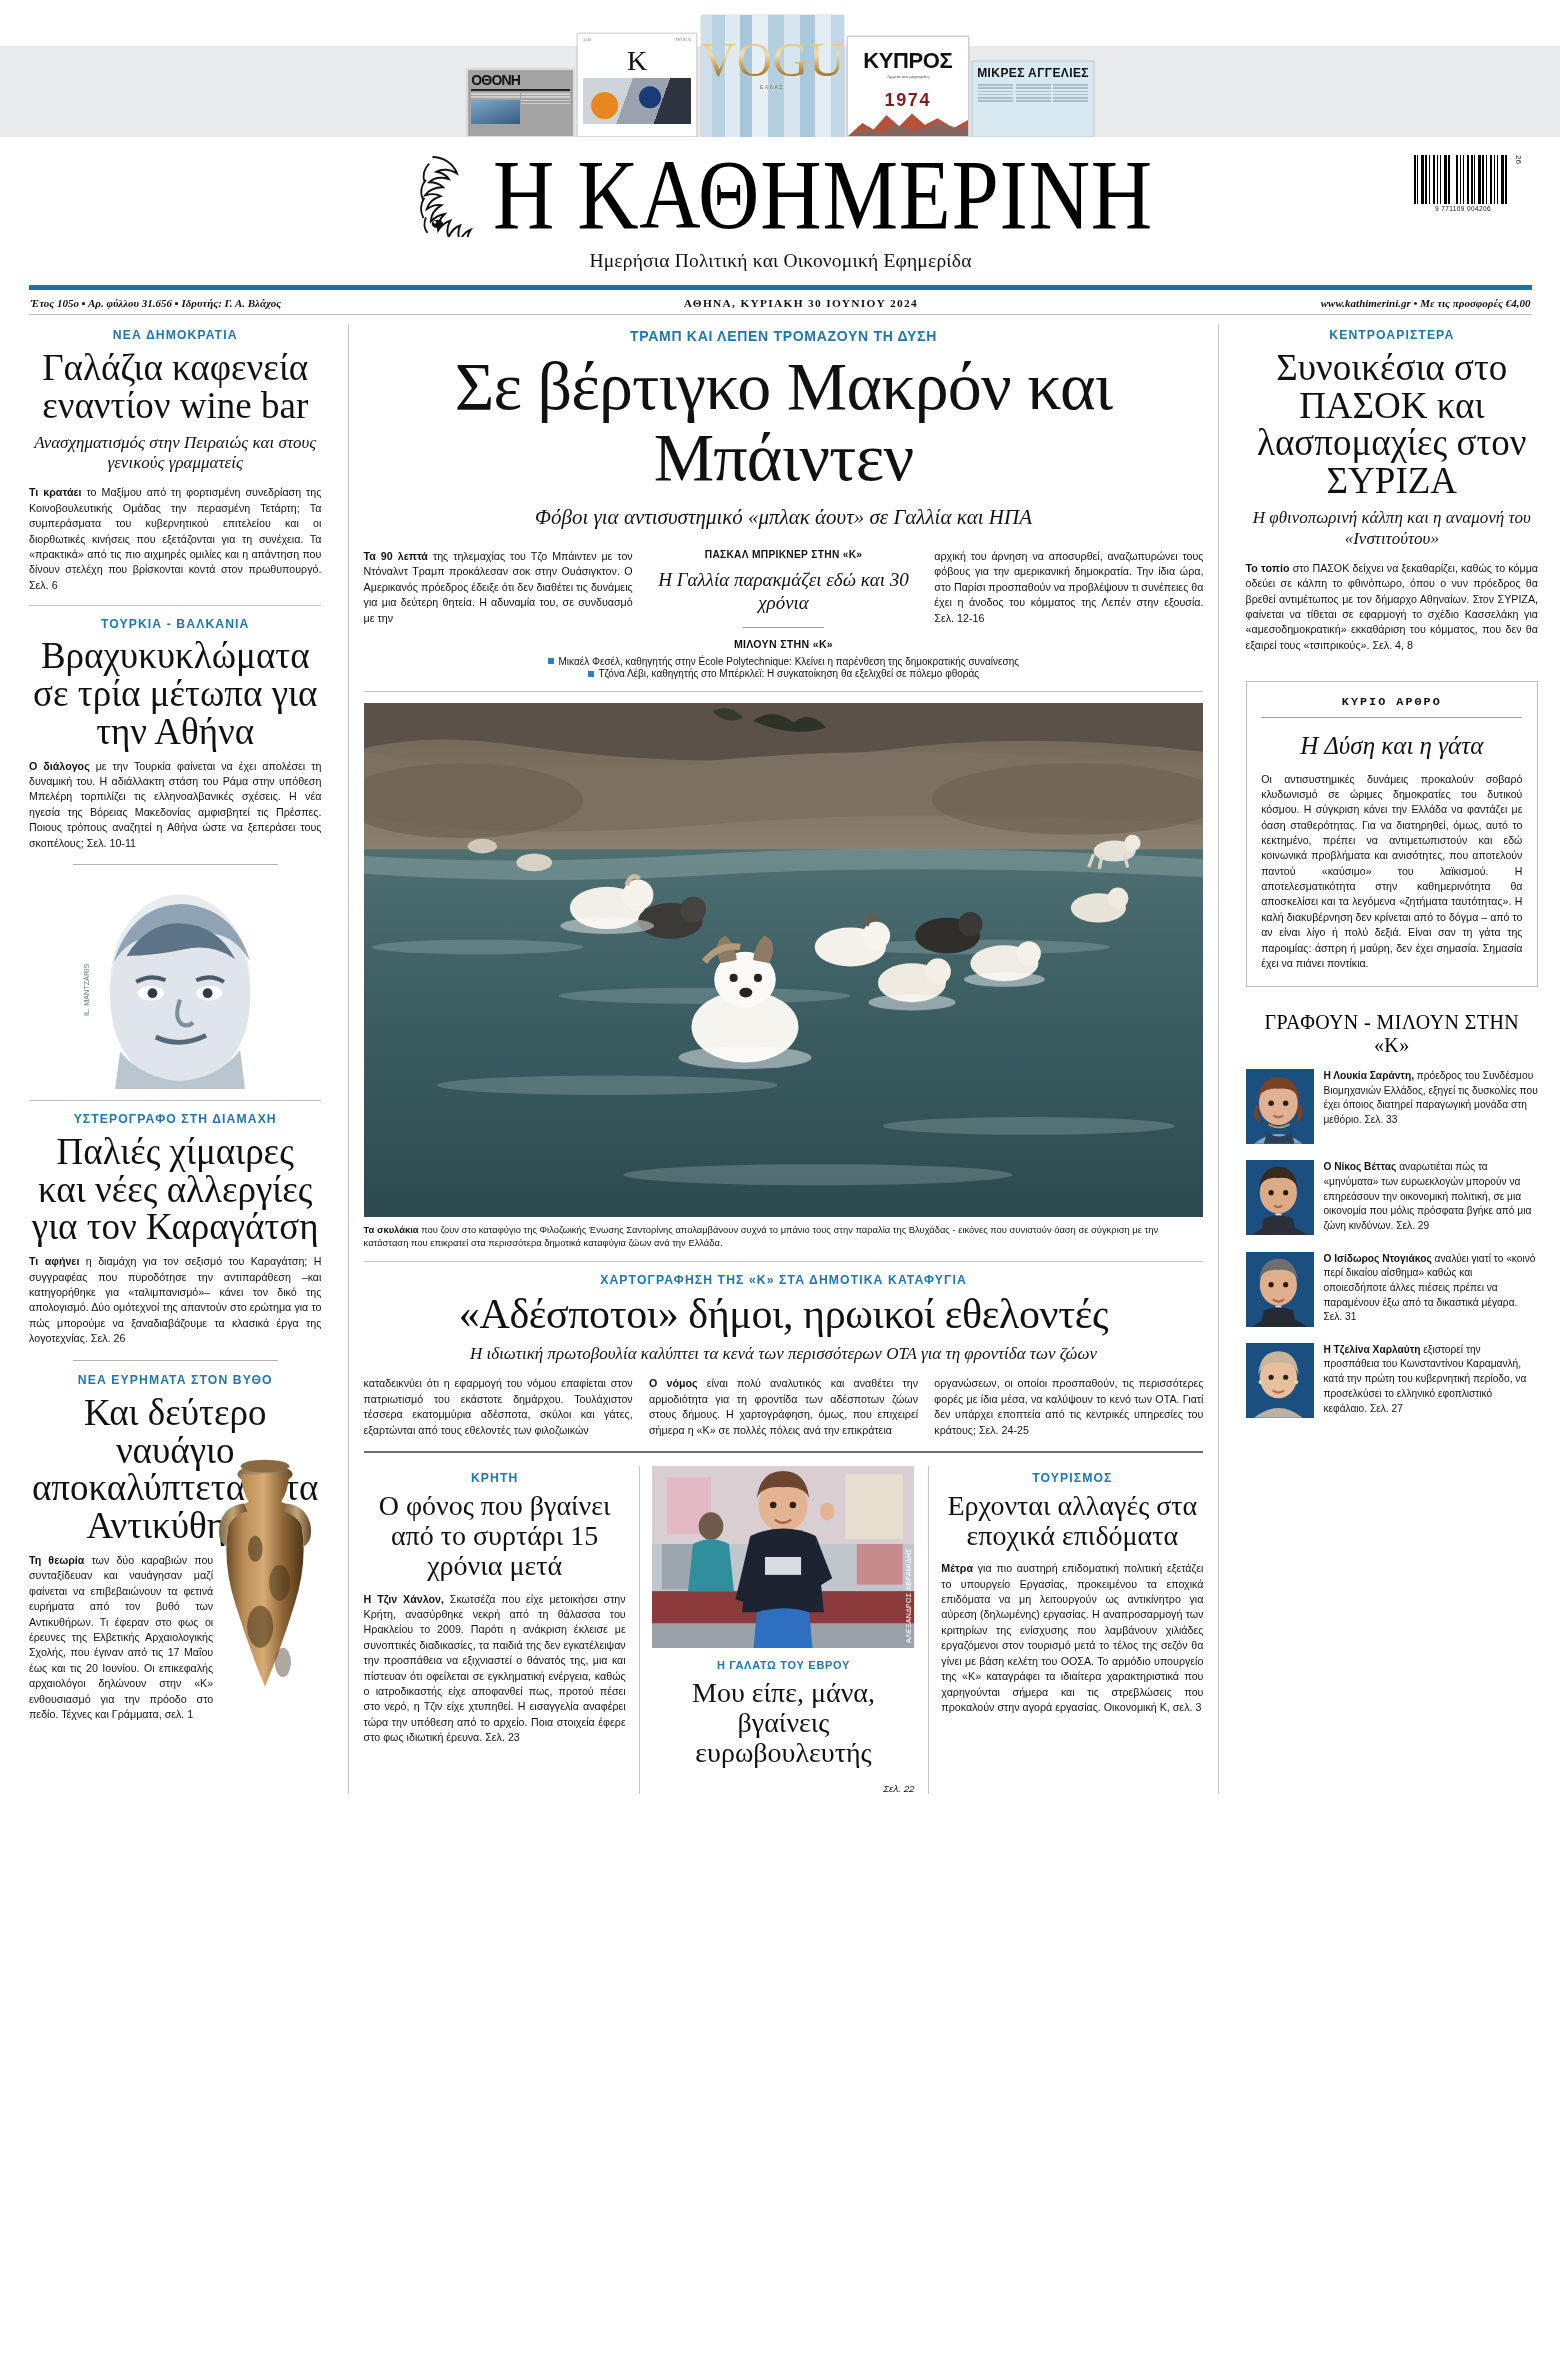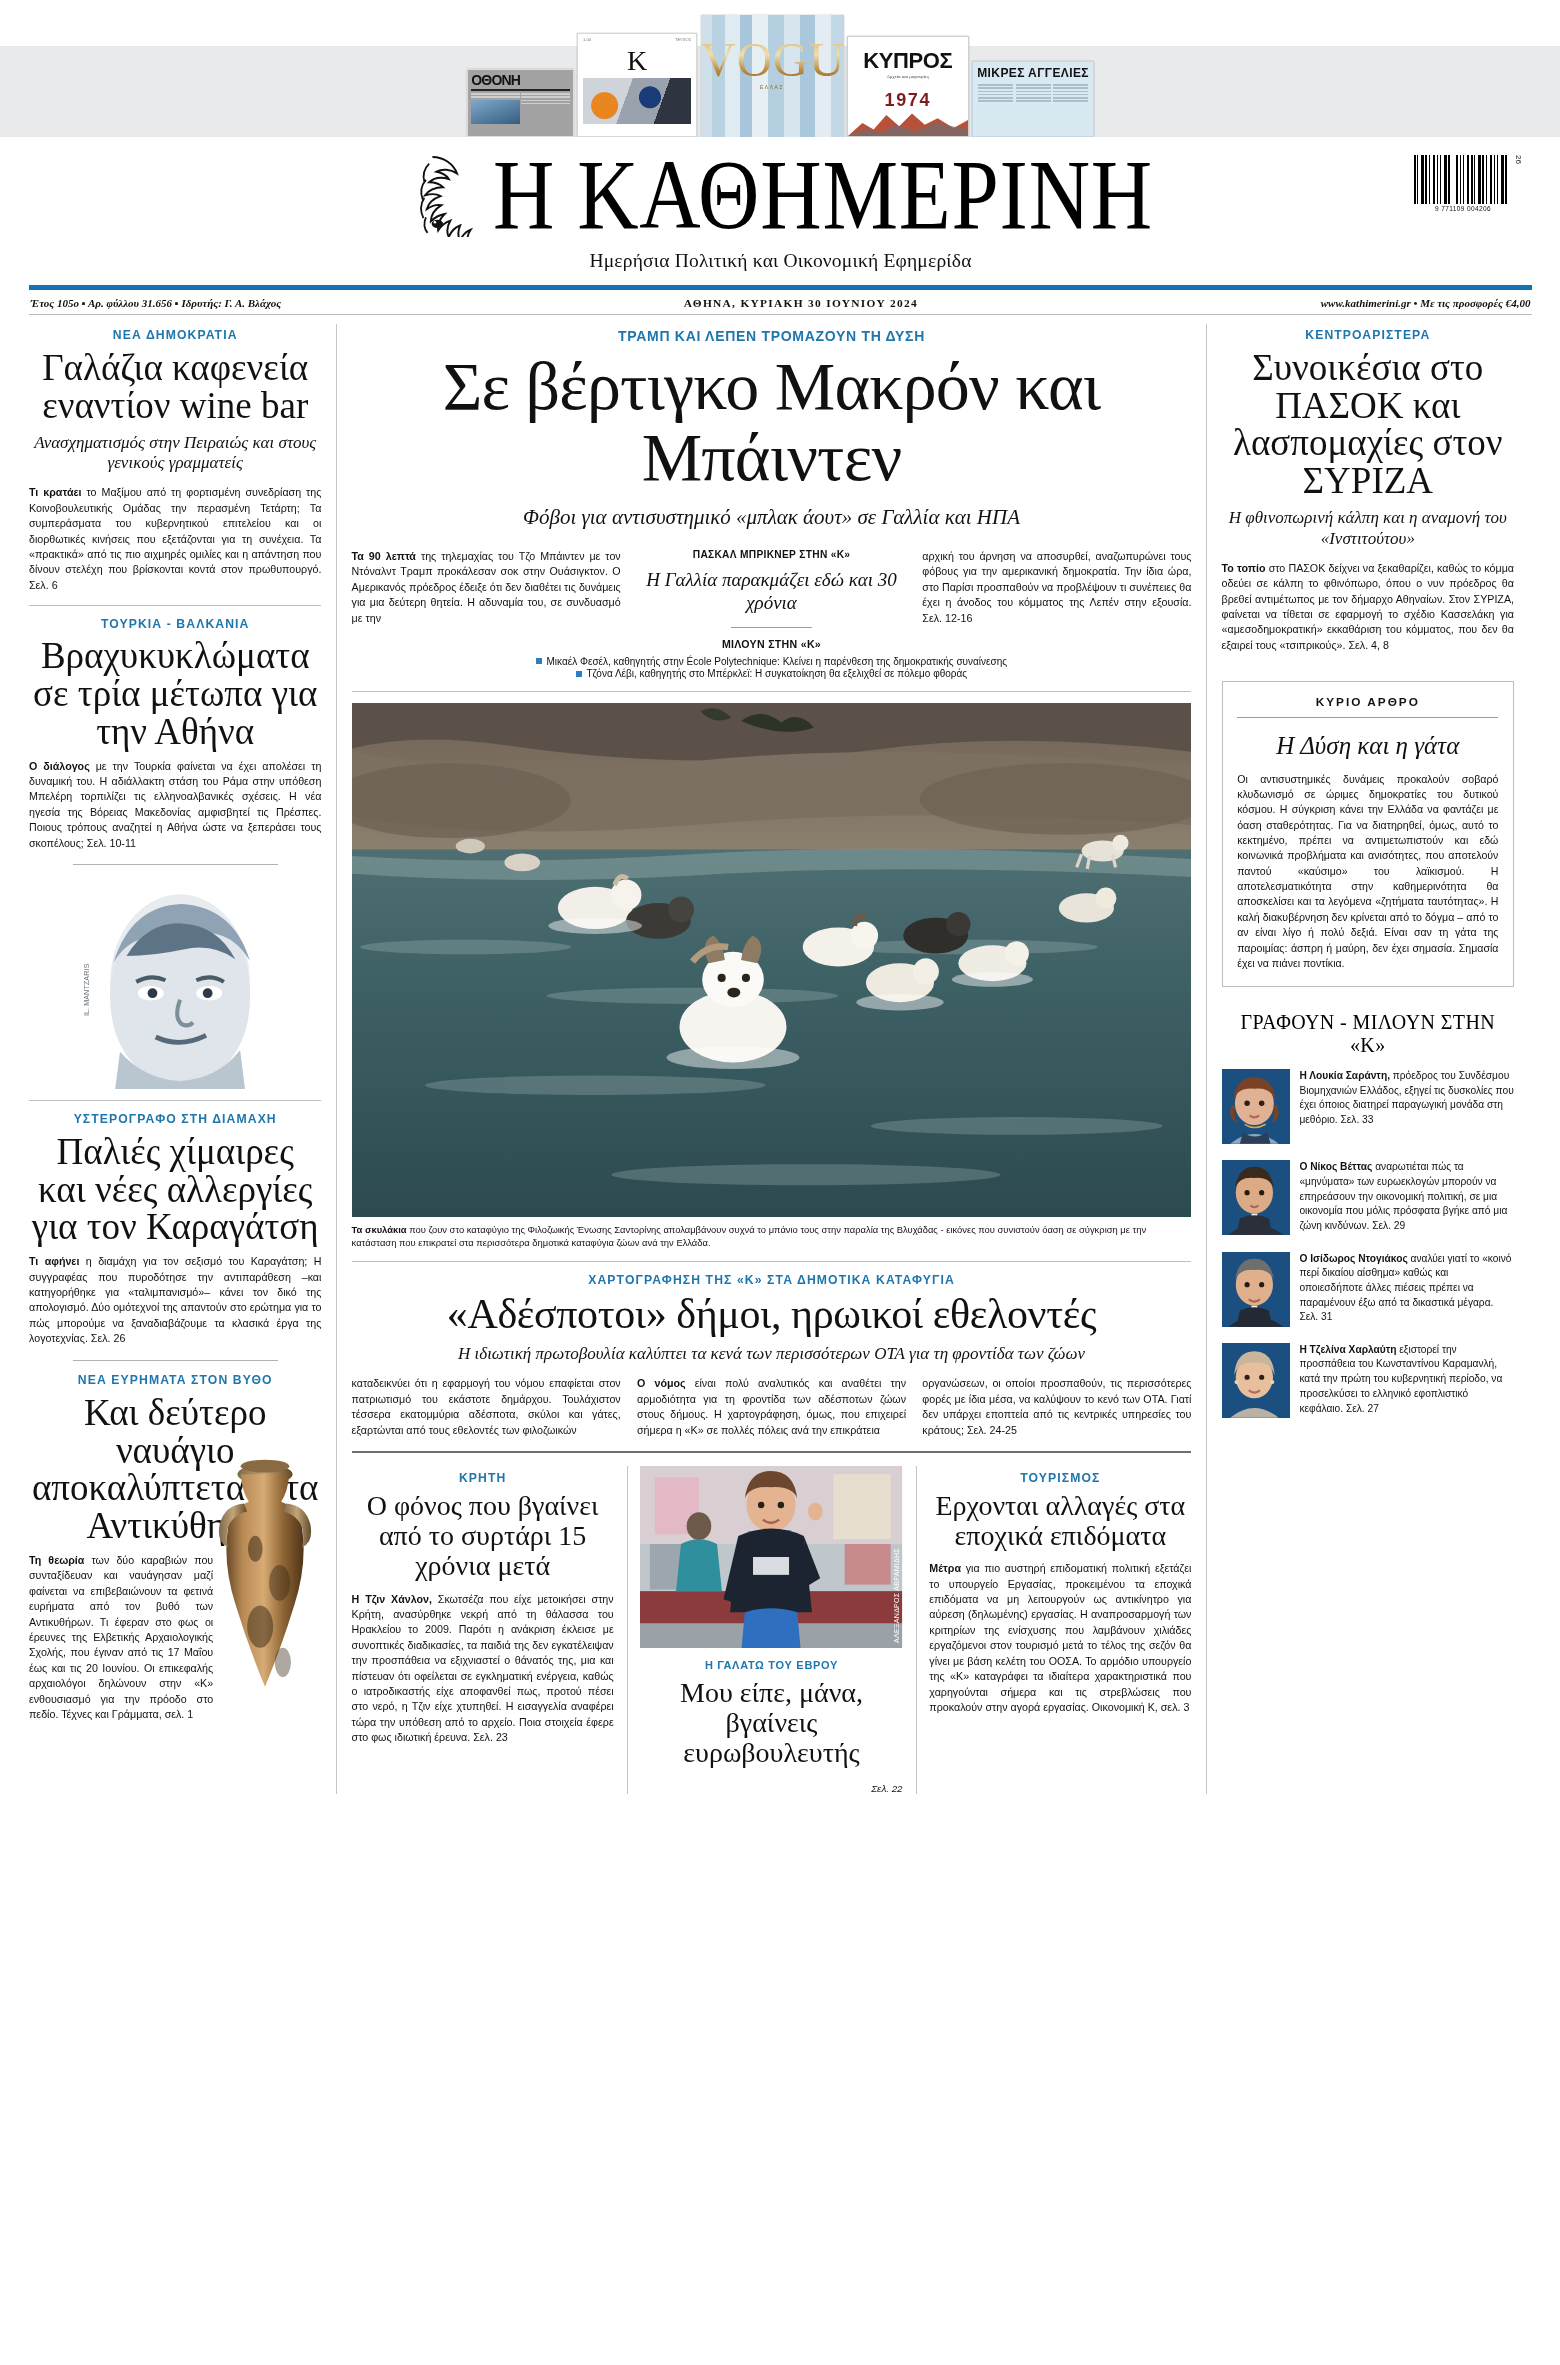--- a/index.html
+++ b/index.html
@@ -115,21 +115,21 @@
     margin: 0 29px; padding: 6.5px 1.6px 5.7px 1.6px;
     display: flex; justify-content: space-between; align-items: baseline;
     font-size: 11px; border-bottom: 0.8px solid #b9bbbd;
     font-family: "Liberation Serif", serif; font-style: italic; font-weight: bold;
   }
   .infoline .mid { font-style: normal; letter-spacing: 1.3px; font-size: 11.4px; }
   .infoline .right { font-style: italic; }
 
   
   .sheet { padding: 0 29px; }
-  .grid { display: flex; gap: 0; margin-top: 8.1px; }
+  .grid { display: flex; gap: 12px; margin-top: 8.1px; }
   .col-left { width: 307px; flex: none; padding-right: 14.6px; }
   .col-mid  { width: 871px; flex: none; padding: 0 14.6px; border-left: 0.8px solid #c4c6c8; border-right: 0.8px solid #c4c6c8; }
   .col-right{ width: 307px; flex: none; padding-left: 14.6px; }
 
   .kicker {
     font-family: "Liberation Sans", sans-serif;
     font-weight: bold; color: #1e76ad;
     font-size: 12.2px; letter-spacing: 1.1px;
     text-align: center; margin: 4.9px 0 6.5px 0;
   }
@@ -182,21 +182,21 @@
   .hr-thick { height: 1.6px; background: #6b6d6f; margin: 13px 0; }
   .hr-short { height: 0.8px; background: #b0b2b4; margin: 13px auto; width: 70%; }
 
   
   .photo-main { width: 100%; height: 514px; position: relative; overflow: hidden; border: 0; }
   .caption { font-family: "Liberation Sans", sans-serif; font-size: 9.4px; line-height: 1.42; margin-top: 5.7px; }
   .caption b { font-weight: bold; }
 
   
   .edit-box { border: 0.8px solid #bcbec0; padding: 13px 14.6px 14.6px 14.6px; }
-  .edit-kicker { font-family: Liberation Sans, sans-serif; font-weight: bold; font-size: 11.8px; letter-spacing: 2px; text-align: center; }
+  .edit-kicker { font-family: Liberation Mono, monospace; font-weight: bold; font-size: 11.8px; letter-spacing: 2px; text-align: center; }
   .edit-rule { height: 0.8px; background: #9a9c9e; margin: 8.1px 0 13px 0; }
   .edit-title { text-align: center; font-style: italic; font-size: 25px; line-height: 1.16; margin-bottom: 11.4px; }
   .edit-body { font-family: "Liberation Sans", sans-serif; font-size: 10.6px; line-height: 1.45; text-align: justify; }
 
   
   .op-head { text-align: center; color: #000000; font-size: 20px; line-height: 1.12; margin: 3.3px 0 13px 0; letter-spacing: 0.4px; }
   .op-item { display: flex; gap: 9.8px; margin-bottom: 16.3px; }
   .op-thumb { width: 68px; height: 75px; flex: none; background: #1b4f80; position: relative; overflow: hidden; }
   .op-txt { font-family: "Liberation Sans", sans-serif; font-size: 10.2px; line-height: 1.44; }
   .op-txt b { font-weight: bold; margin-top: 24px; }

